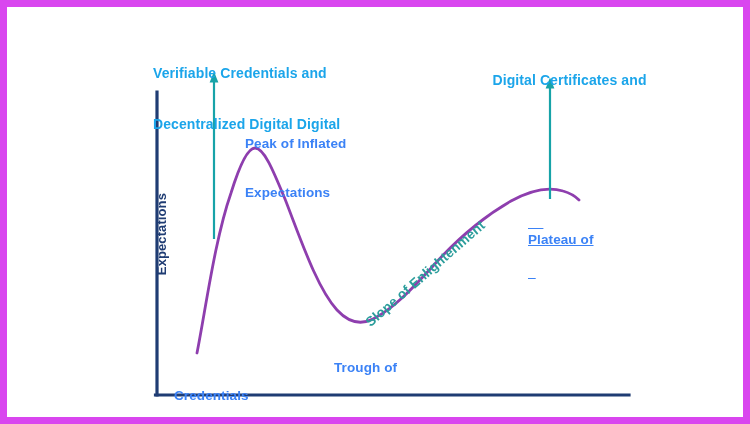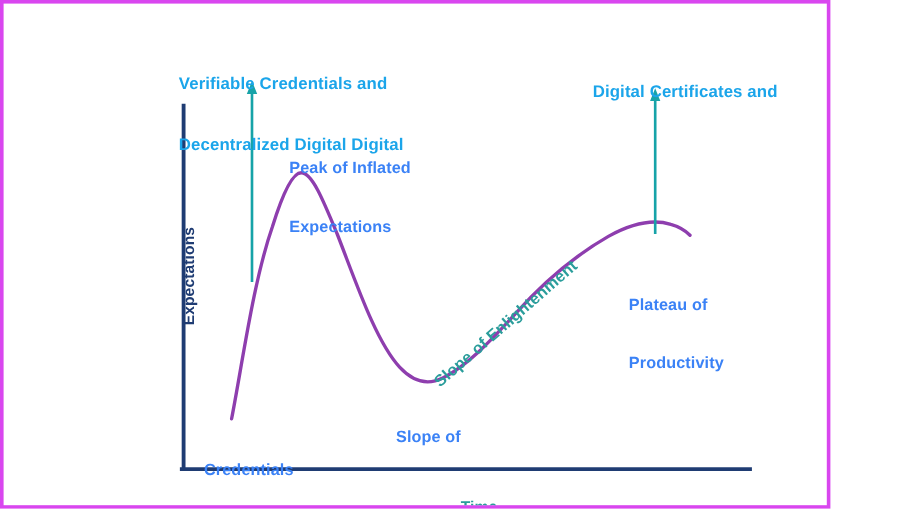--- a/index.html
+++ b/index.html
@@ -2,24 +2,24 @@
 <html><head>
 <meta charset="utf-8">
 <style>
   html, body {
     margin: 0;
     padding: 0;
     background: #ffffff;
   }
   #canvas {
     position: relative;
-    width: 692px;
+    width: 750px;
     height: 424px;
     background: #ffffff;
-    border: 3px solid #d946ef;
+    border: 7px solid #d946ef;
     box-sizing: border-box;
     overflow: hidden;
     font-family: "Liberation Sans", sans-serif;
   }
   #chart-svg {
     position: absolute;
     left: 0;
     top: 0;
     width: 750px;
     height: 424px;
@@ -88,41 +88,40 @@
     <line x1="207" y1="232" x2="207" y2="70" stroke="#17a3a8" stroke-width="2.2" marker-end="url(#arrow-teal)"></line>
 
     <line x1="543" y1="192" x2="543" y2="76" stroke="#17a3a8" stroke-width="2.2" marker-end="url(#arrow-teal)"></line>
   </svg>
 
   <div class="lbl lbl-anno" style="left:146px; top:24px;">
     <div>Verifiable Credentials and</div>
     <div>Decentralized Digital Digital</div>
   </div>
 
-  <div class="lbl lbl-anno ta-center" style="left:480px; top:31px; width:165px;text-align:right;">
+  <div class="lbl lbl-anno ta-center" style="left:480px; top:31px; width:165px;">
     <div>Digital Certificates and</div>
   </div>
 
   <div class="lbl lbl-stage" style="left:238px; top:96px;">
     <div>Peak of Inflated</div>
     <div>Expectations</div>
   </div>
 
   <div class="lbl lbl-stage" style="left:327px; top:320px;">
-    <div>Slope of</div>
+    <div>Trough of</div>
   </div>
 
   <div class="lbl lbl-stage" style="left:167px; top:348px;">
     <div>Credentials</div>
     
   </div>
 
-  <div class="lbl lbl-stage" style="left:521px; top:210px;">
+  <div class="lbl lbl-stage" style="left:521px; top:192px;text-decoration:underline;">
     <div>Plateau of</div>
-    <div>Productivity</div>
   </div>
 
   <div class="lbl lbl-slope" style="left:366px; top:297px;">
     <span>Slope of Enlightenment</span>
   </div>
 
   <div class="lbl lbl-axis-y" style="left:131px; top:283px;">
     <span>Expectations</span>
   </div>
 

